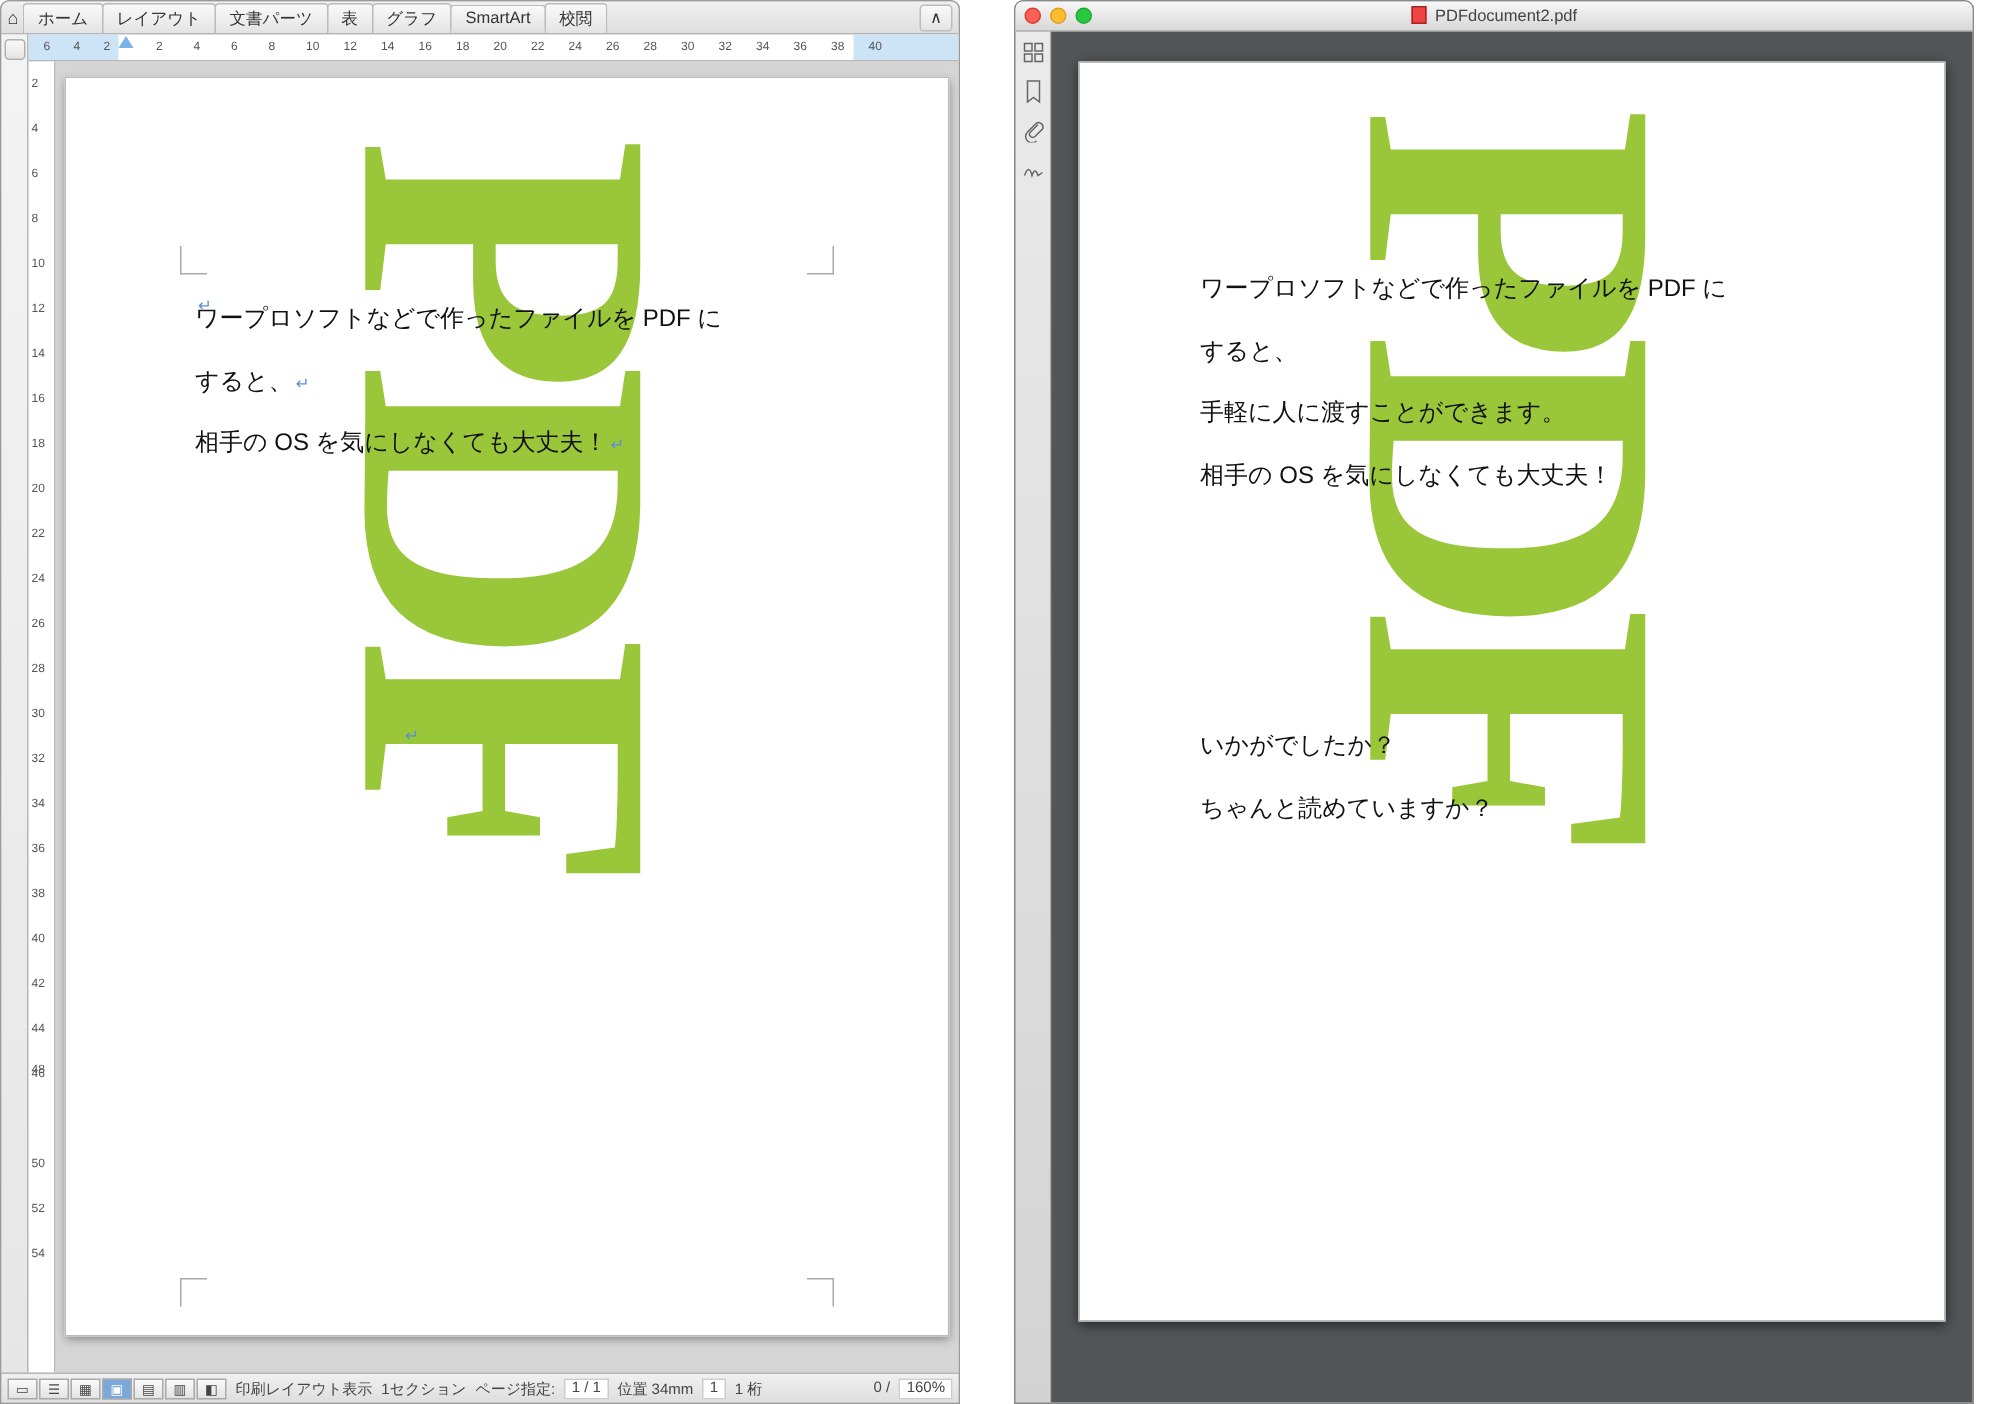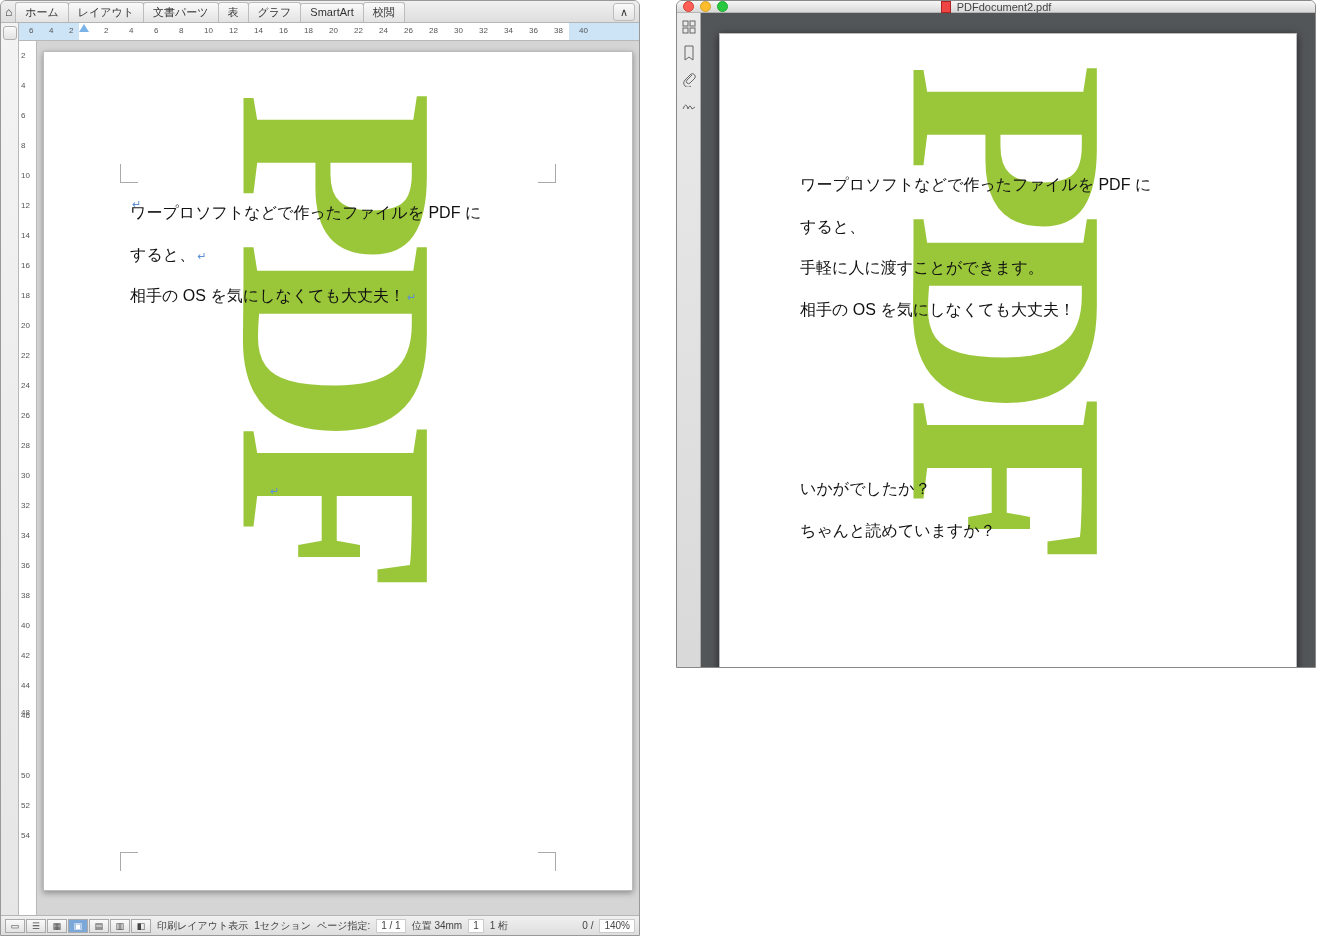--- a/index.html
+++ b/index.html
@@ -201,21 +201,21 @@
   width:20px;height:14px;border:1px solid #aaa;background:linear-gradient(#fafafa,#e3e3e3);
   display:flex;align-items:center;justify-content:center;font-size:9px;
 }
 .word-status .vb.sel{background:#7ba8d9;color:#fff;}
 .word-status .field{border:1px solid #ccc;padding:0 4px;height:14px;line-height:12px;background:#fff;}
 .word-status .flex{flex:1;}
 
 
 .pdf-window{
   width: 640px;
-  height:668px;
+  height:936px;
   border:1px solid #888;
   border-radius:6px 6px 0 0;
   overflow:hidden;
   display:flex;flex-direction:column;
   background:#f0f0f0;
 }
 .pdf-body{
   flex:1;
   display:flex;
   background:#525659;
@@ -365,21 +365,21 @@
     </div>
     <span>印刷レイアウト表示</span>
     <span>1セクション</span>
     <span>ページ指定:</span>
     <span class="field">1 / 1</span>
     <span>位置 34mm</span>
     <span class="field">1</span>
     <span>1 桁</span>
     <span class="flex"></span>
     <span>0 /</span>
-    <span class="field">140%</span>
+    <span class="field">160%</span>
   </div>
 </div>
 
 <div class="pdf-window">
   <div class="titlebar">
     <div class="traffic">
       <span class="tl-red"></span>
       <span class="tl-yel"></span>
       <span class="tl-grn"></span>
     </div>

